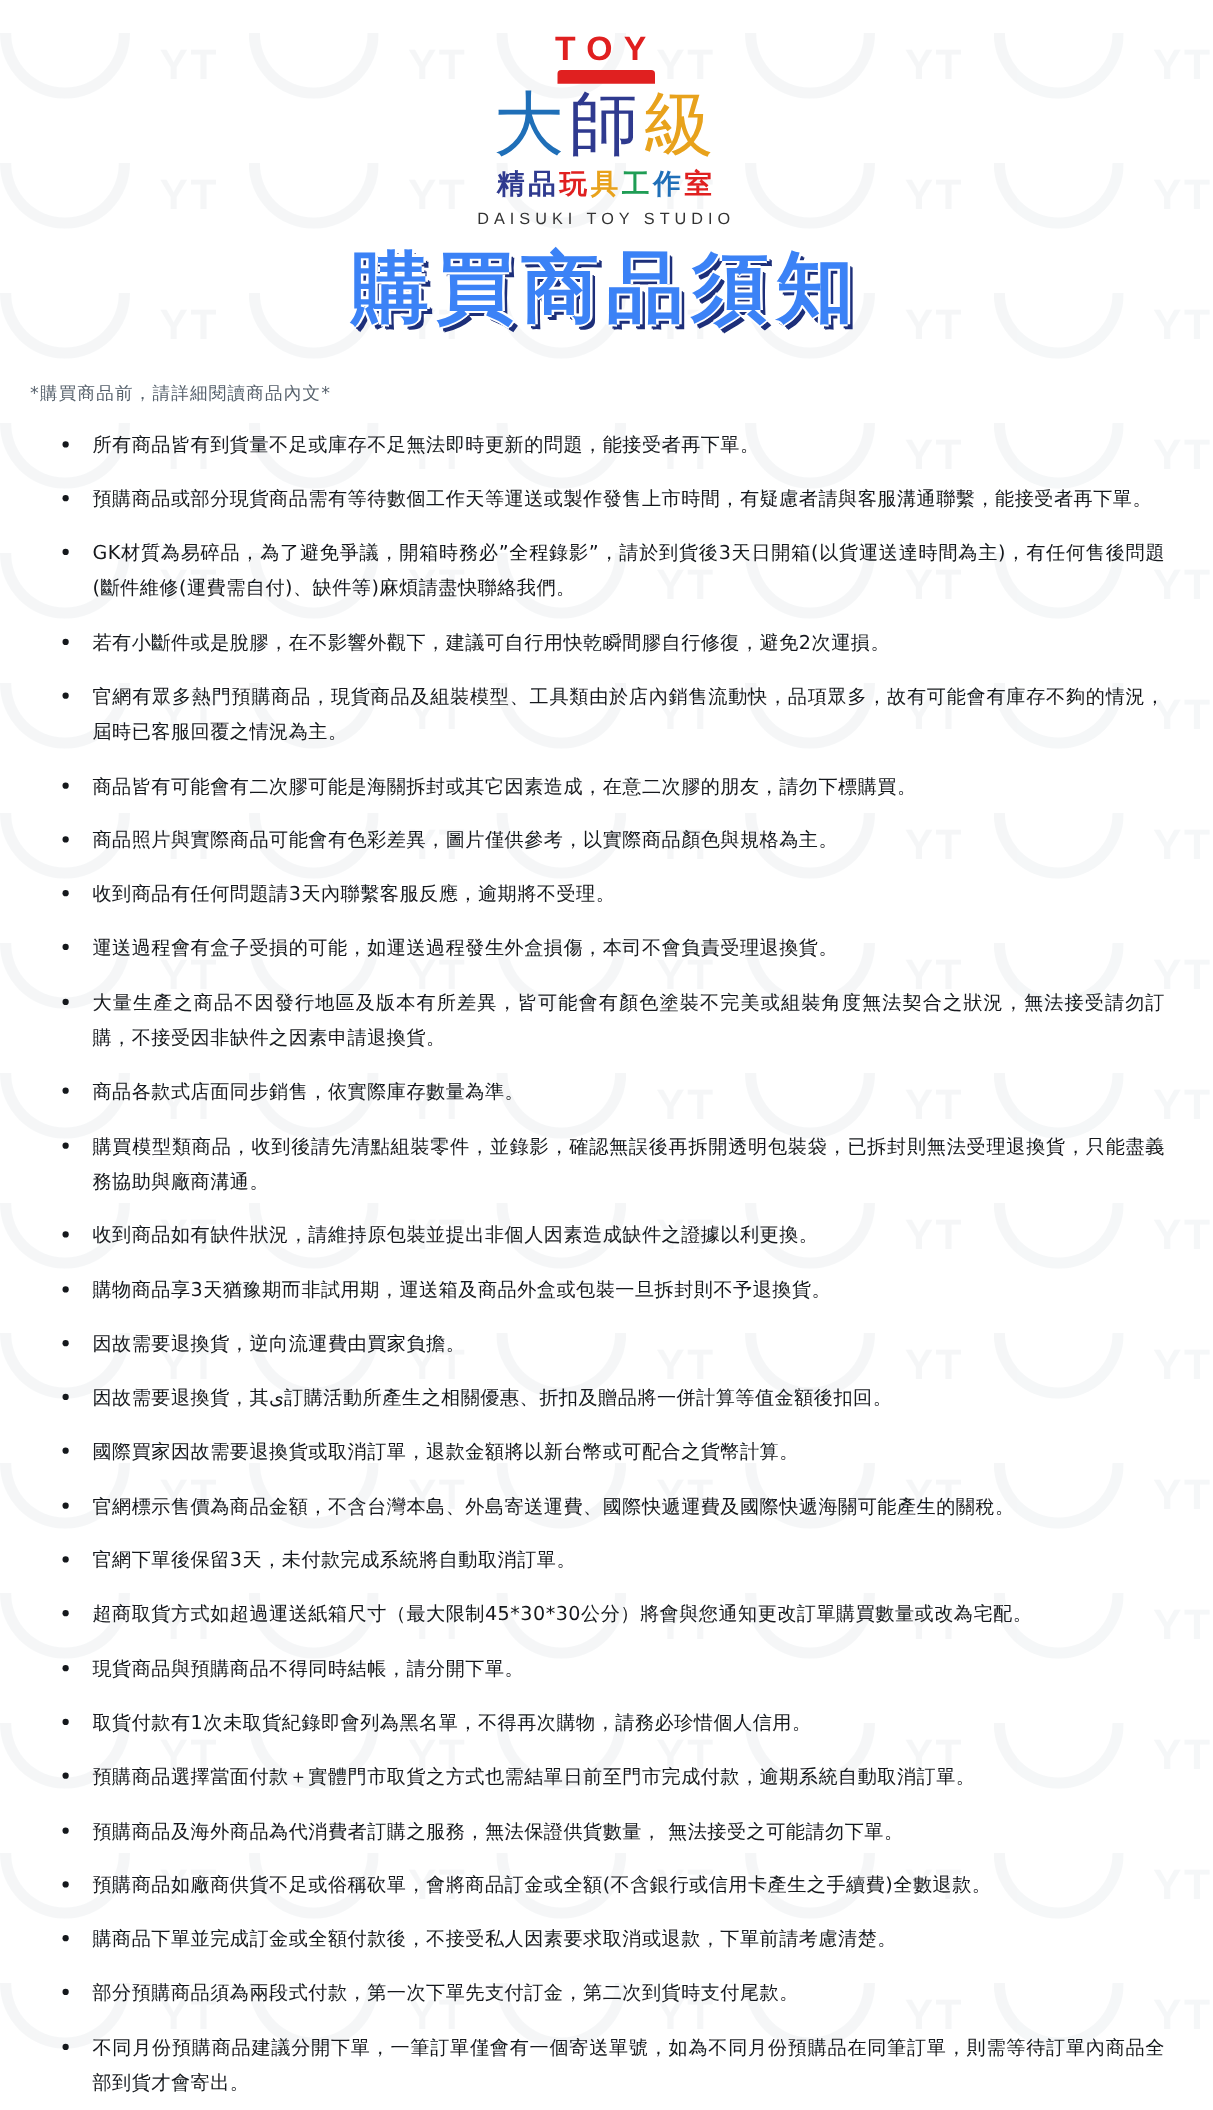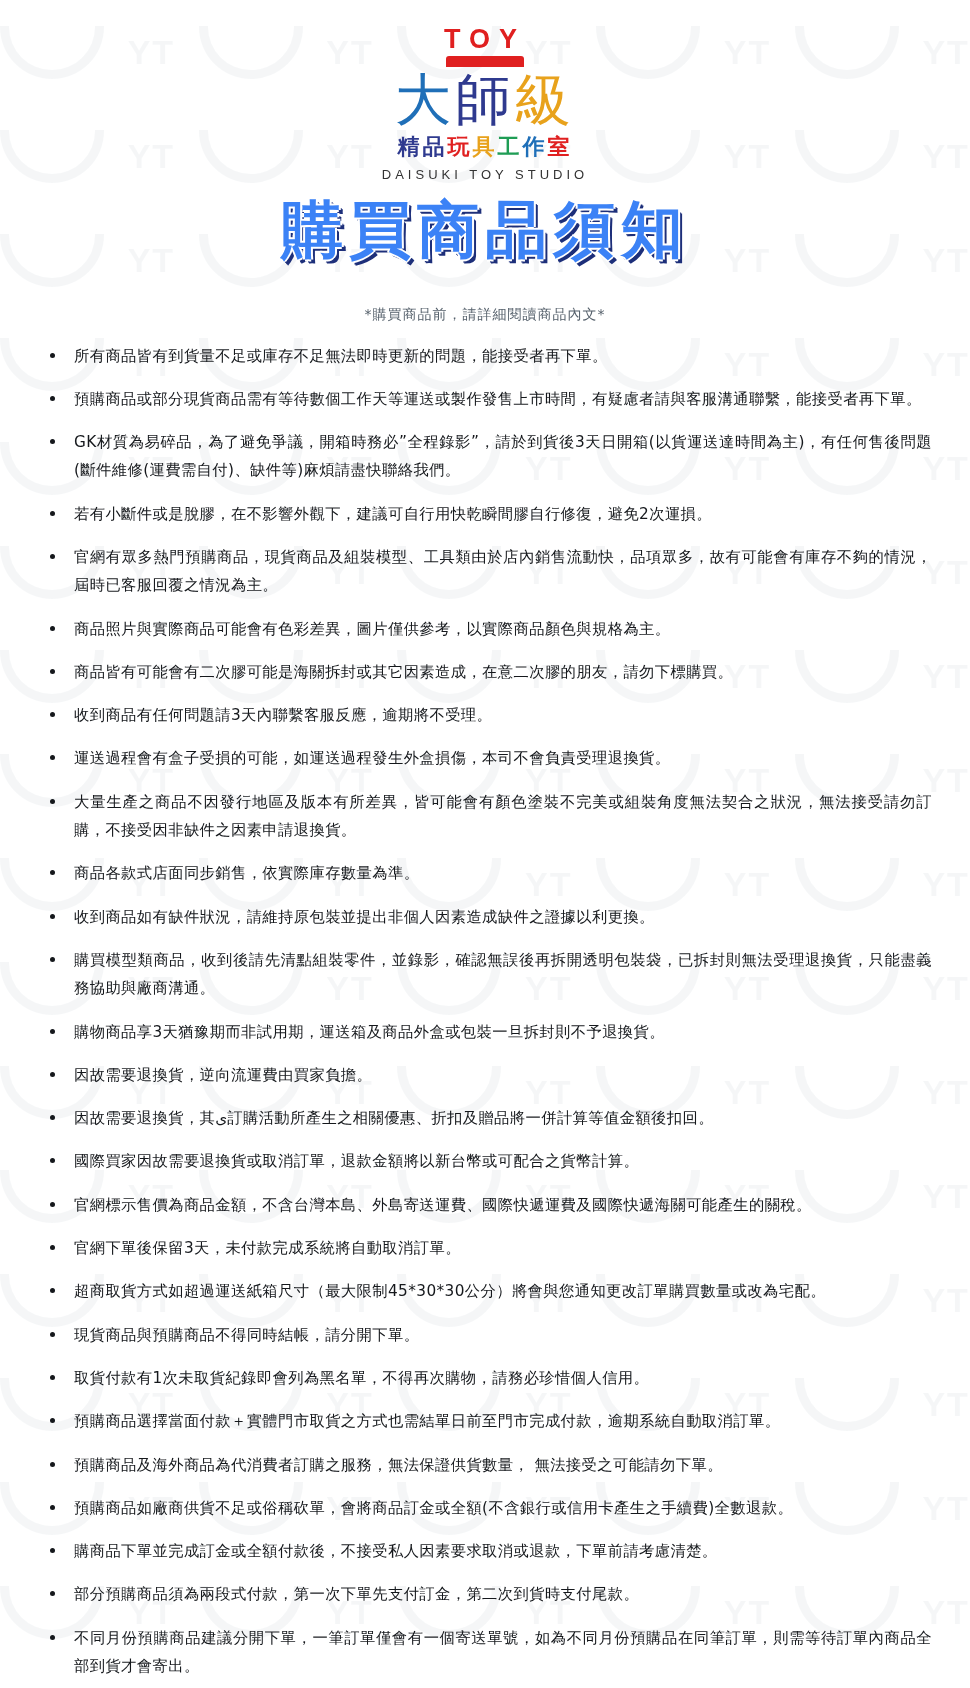--- a/index.html
+++ b/index.html
@@ -116,21 +116,20 @@
     font-weight: 700;
     font-size: 62px;
     letter-spacing: 6px;
     color: #3b82f6;
     text-shadow:
        2px 0 0 #ffffff, -2px 0 0 #ffffff, 0 2px 0 #ffffff, 0 -2px 0 #ffffff,
        4px 4px 0 #1d2f7a, 3px 3px 0 #1d2f7a;
     line-height: 1.1;
   }
   .doc-subtitle {
-    text-align: center;
     font-size: 14px;
     color: #55606b;
     letter-spacing: 1px;
     margin-top: 12px;
     margin-bottom: 18px;
   }
 
   
   ul.notice-list {
     list-style: none;
@@ -375,28 +374,28 @@
 
   <h1 class="doc-title">購買商品須知</h1>
   <div class="doc-subtitle">*購買商品前，請詳細閱讀商品內文*</div>
 
   <ul class="notice-list" id="notice-list">
       <li>所有商品皆有到貨量不足或庫存不足無法即時更新的問題，能接受者再下單。</li>
       <li>預購商品或部分現貨商品需有等待數個工作天等運送或製作發售上市時間，有疑慮者請與客服溝通聯繫，能接受者再下單。</li>
       <li>GK材質為易碎品，為了避免爭議，開箱時務必”全程錄影”，請於到貨後3天日開箱(以貨運送達時間為主)，有任何售後問題(斷件維修(運費需自付)、缺件等)麻煩請盡快聯絡我們。</li>
       <li>若有小斷件或是脫膠，在不影響外觀下，建議可自行用快乾瞬間膠自行修復，避免2次運損。</li>
       <li>官網有眾多熱門預購商品，現貨商品及組裝模型、工具類由於店內銷售流動快，品項眾多，故有可能會有庫存不夠的情況，屆時已客服回覆之情況為主。</li>
+      <li>商品皆有可能會有二次膠可能是海關拆封或其它因素造成，在意二次膠的朋友，請勿下標購買。</li>
       <li>商品照片與實際商品可能會有色彩差異，圖片僅供參考，以實際商品顏色與規格為主。</li>
-      <li>商品皆有可能會有二次膠可能是海關拆封或其它因素造成，在意二次膠的朋友，請勿下標購買。</li>
       <li>收到商品有任何問題請3天內聯繫客服反應，逾期將不受理。</li>
       <li>運送過程會有盒子受損的可能，如運送過程發生外盒損傷，本司不會負責受理退換貨。</li>
       <li>大量生產之商品不因發行地區及版本有所差異，皆可能會有顏色塗裝不完美或組裝角度無法契合之狀況，無法接受請勿訂購，不接受因非缺件之因素申請退換貨。</li>
       <li>商品各款式店面同步銷售，依實際庫存數量為準。</li>
+      <li>購買模型類商品，收到後請先清點組裝零件，並錄影，確認無誤後再拆開透明包裝袋，已拆封則無法受理退換貨，只能盡義務協助與廠商溝通。</li>
       <li>收到商品如有缺件狀況，請維持原包裝並提出非個人因素造成缺件之證據以利更換。</li>
-      <li>購買模型類商品，收到後請先清點組裝零件，並錄影，確認無誤後再拆開透明包裝袋，已拆封則無法受理退換貨，只能盡義務協助與廠商溝通。</li>
       <li>購物商品享3天猶豫期而非試用期，運送箱及商品外盒或包裝一旦拆封則不予退換貨。</li>
       <li>因故需要退換貨，逆向流運費由買家負擔。</li>
       <li>因故需要退換貨，其ى訂購活動所產生之相關優惠、折扣及贈品將一併計算等值金額後扣回。</li>
       <li>國際買家因故需要退換貨或取消訂單，退款金額將以新台幣或可配合之貨幣計算。</li>
       <li>官網標示售價為商品金額，不含台灣本島、外島寄送運費、國際快遞運費及國際快遞海關可能產生的關稅。</li>
       <li>官網下單後保留3天，未付款完成系統將自動取消訂單。</li>
       <li>超商取貨方式如超過運送紙箱尺寸（最大限制45*30*30公分）將會與您通知更改訂單購買數量或改為宅配。</li>
       <li>現貨商品與預購商品不得同時結帳，請分開下單。</li>
       <li>取貨付款有1次未取貨紀錄即會列為黑名單，不得再次購物，請務必珍惜個人信用。</li>
       <li>預購商品選擇當面付款＋實體門市取貨之方式也需結單日前至門市完成付款，逾期系統自動取消訂單。</li>

